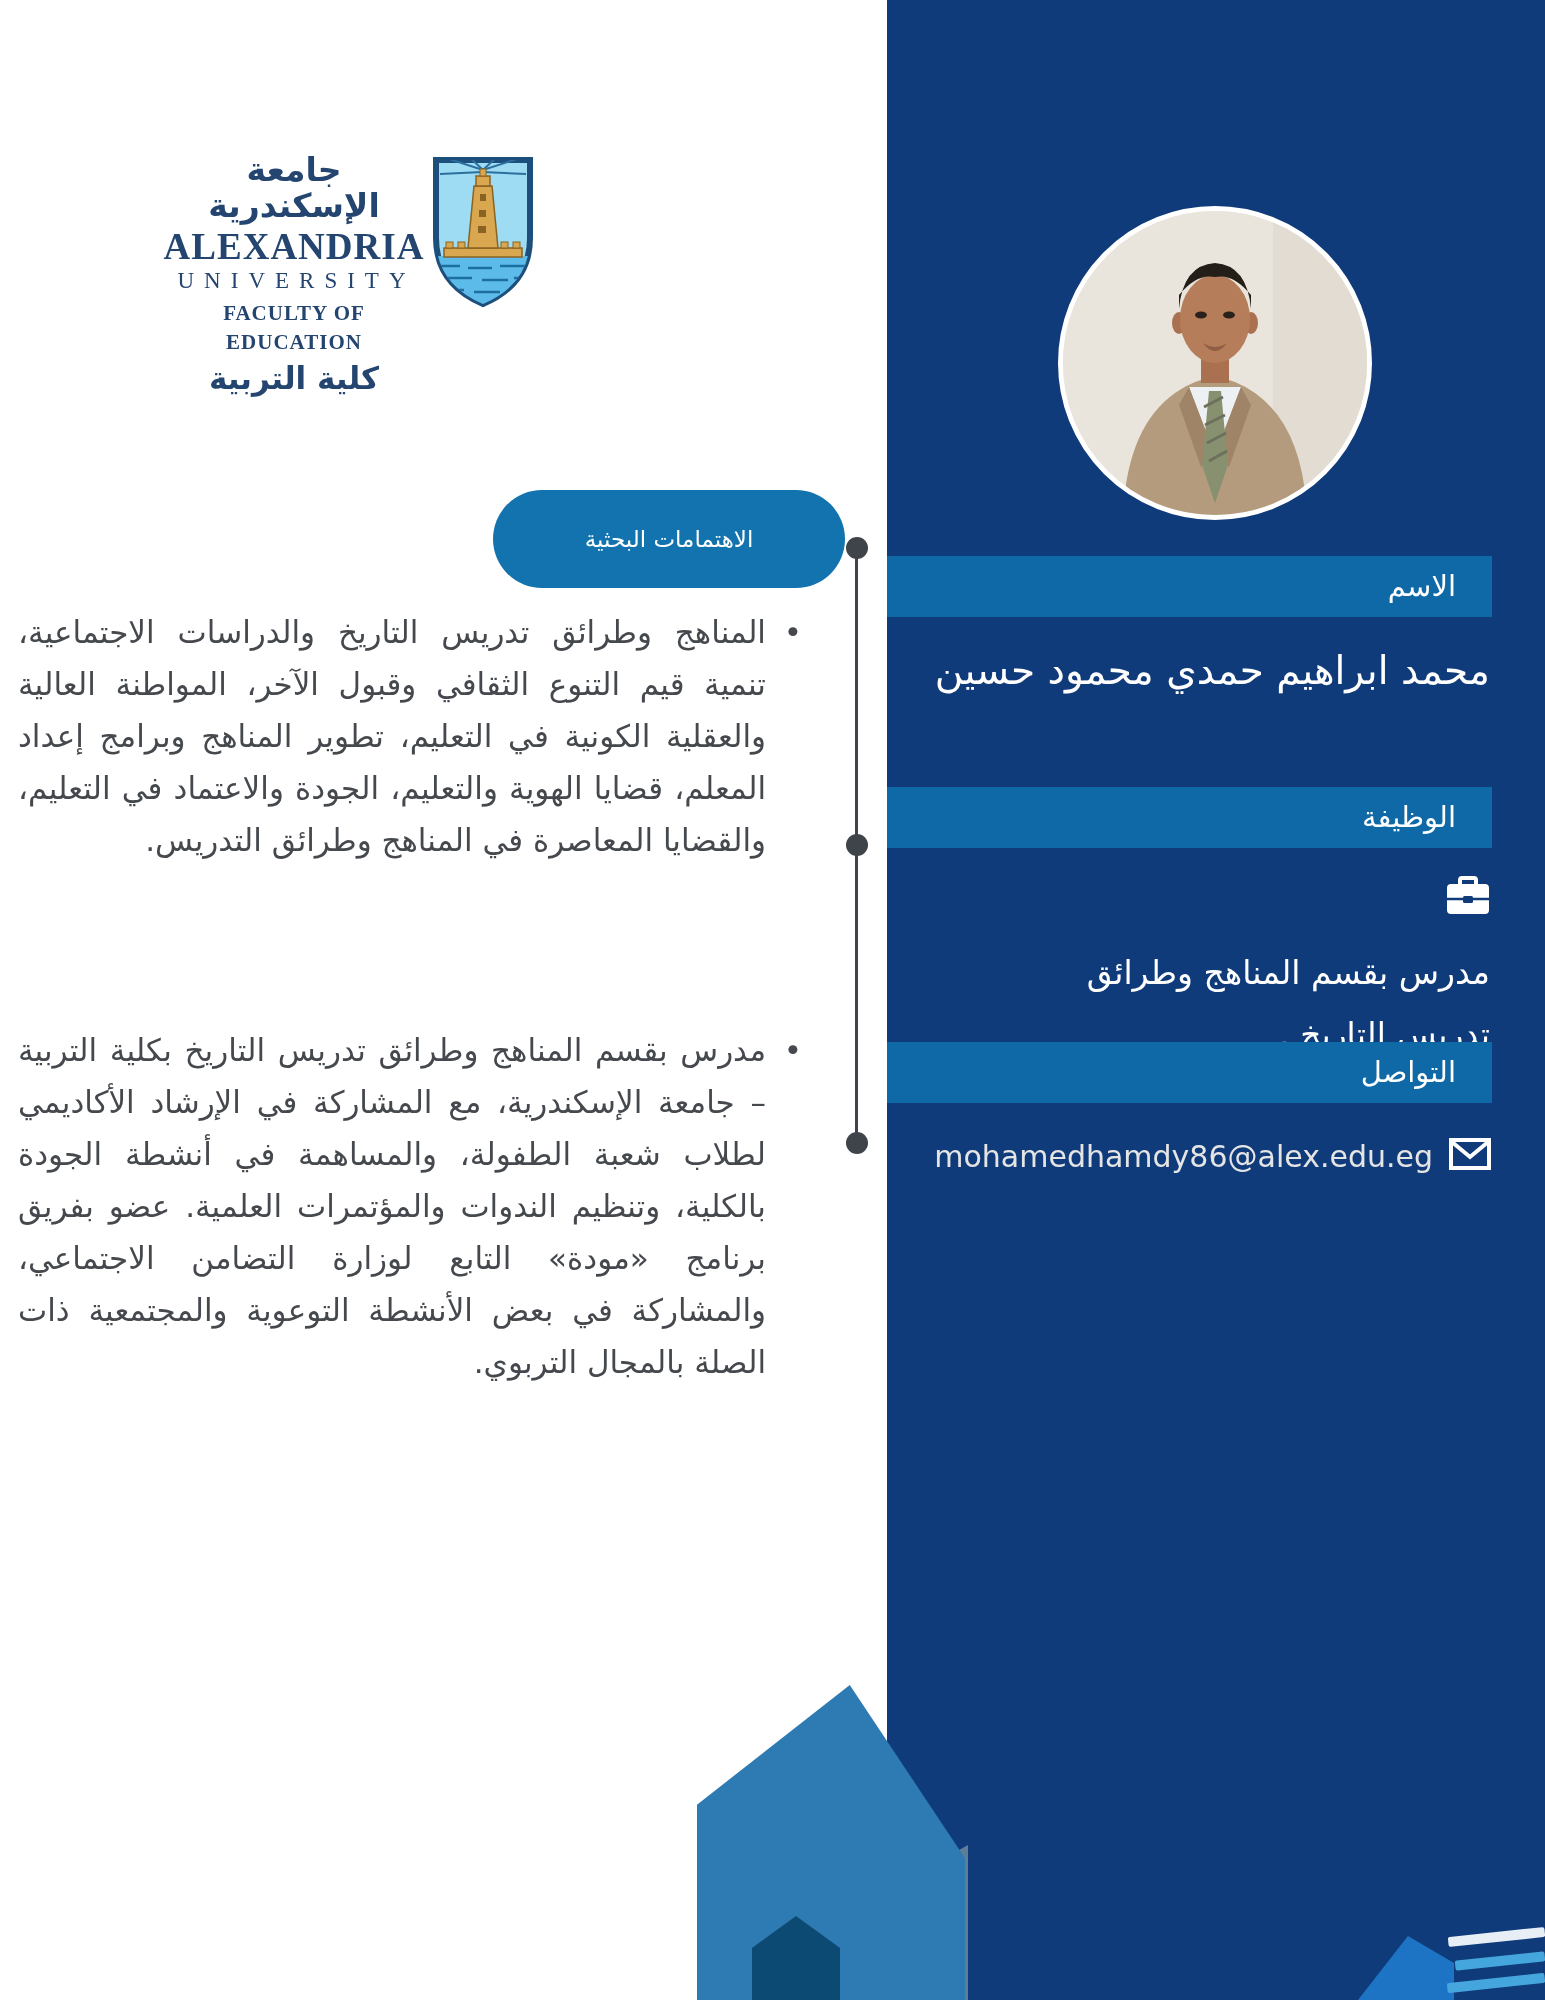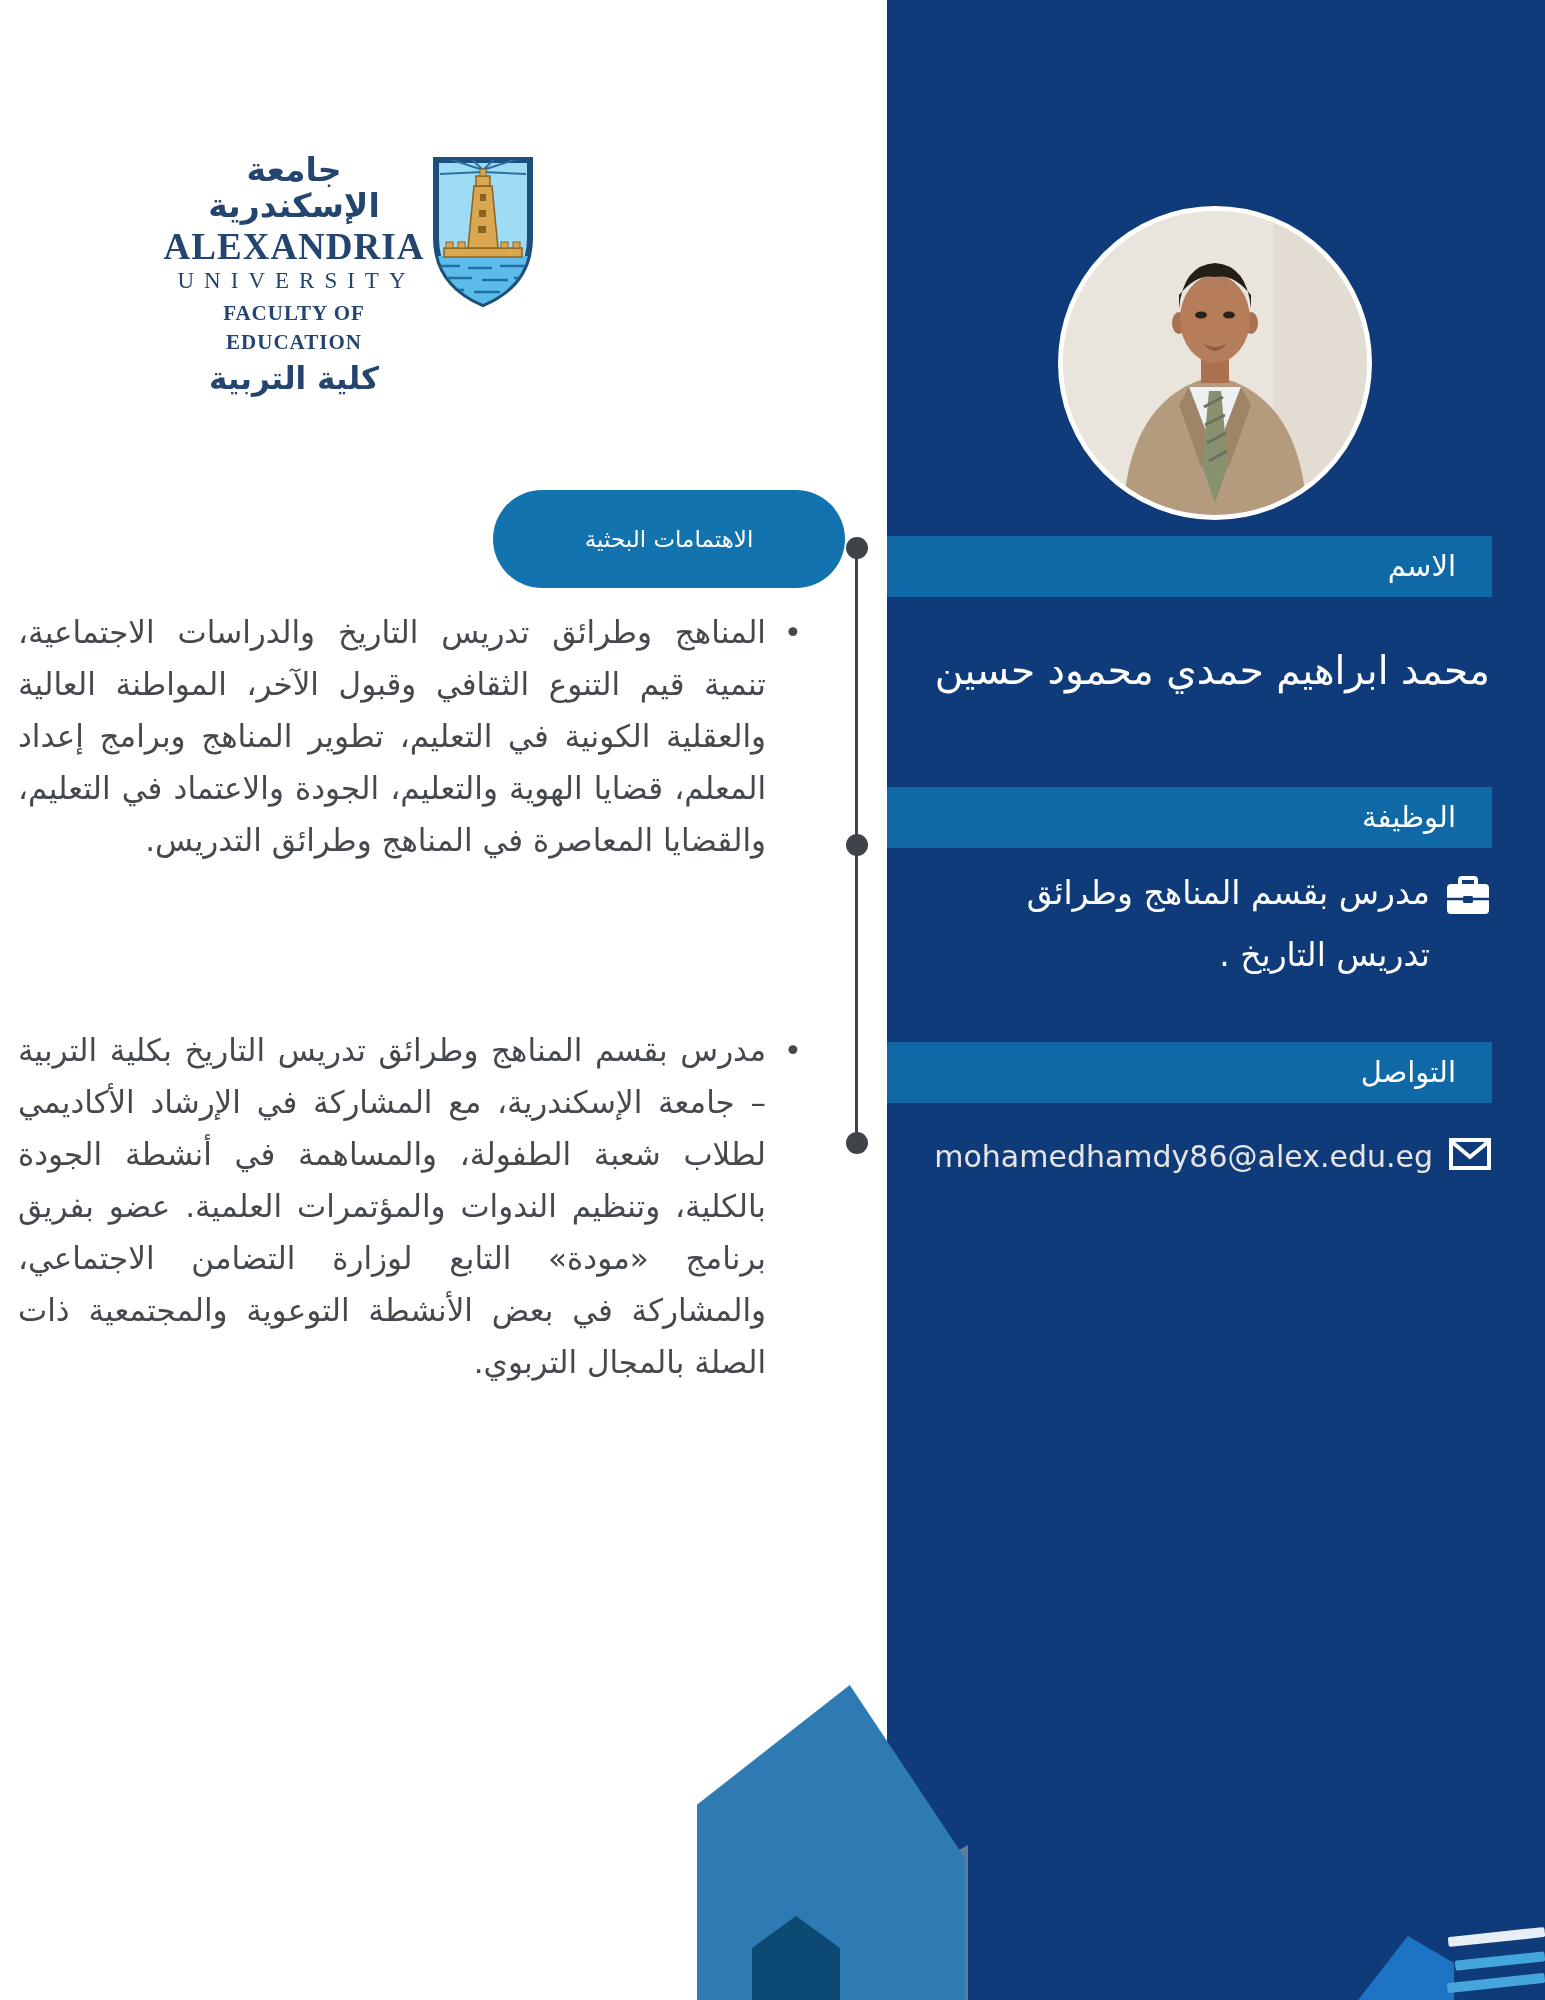--- a/index.html
+++ b/index.html
@@ -39,21 +39,21 @@
   .tline{position:absolute;left:855px;top:548px;width:3px;height:595px;background:var(--line);}
   .tdot{position:absolute;width:22px;height:22px;border-radius:50%;background:var(--line);left:846px;}
 
   
   .panel{position:absolute;left:887px;top:0;width:658px;height:2000px;background:var(--panel);}
   .photo{position:absolute;left:171px;top:206px;width:304px;height:304px;border:5px solid #fff;
          border-radius:50%;overflow:hidden;background:#eae5dc;}
   .banner{position:absolute;left:0;width:605px;height:61px;background:var(--banner);
           color:#fff;font-size:29px;line-height:61px;text-align:right;padding-right:36px;box-sizing:border-box;}
   .name-value{position:absolute;right:55px;top:648px;color:#fff;font-size:39px;}
-  .job-row{position:absolute;right:55px;top:862px;display:flex;gap:16px;align-items:flex-start;color:#fff;}
+  .job-row{position:absolute;right:55px;top:862px;display:flex;gap:22px;align-items:flex-start;color:#fff;flex-direction:column;}
   .job-text{width:438px;font-size:33px;line-height:62px;text-align:right;}
   .brief{flex:none;margin-top:14px;}
   .contact-row{position:absolute;right:54px;top:1138px;display:flex;align-items:center;gap:16px;color:#e5e5e5;}
   .email{font-size:30px;direction:ltr;unicode-bidi:embed;}
 
   
   .decor{position:absolute;}
   .dA{left:697px;top:1685px;width:268px;height:315px;background:var(--decor-mid);
       clip-path:polygon(57% 0,100% 55%,100% 100%,0 100%,0 38%);}
   .dB{left:852px;top:1845px;width:116px;height:155px;background:var(--decor-gray);
@@ -171,21 +171,21 @@
         <ellipse cx="152" cy="108" rx="35" ry="44" fill="#b57d5a"></ellipse>
         <path d="M116,98 Q120,54 152,52 Q184,54 188,98 L188,84 Q170,62 152,66 Q134,62 116,84 Z" fill="#241e19"></path>
         <g fill="#2a211c">
           <ellipse cx="138" cy="104" rx="6" ry="3.5"></ellipse>
             <ellipse cx="166" cy="104" rx="6" ry="3.5"></ellipse>
         </g>
         <path d="M140,132 Q152,140 164,132 Q152,148 140,132 Z" fill="#8f5d43"></path>
       </svg>
     </div>
 
-    <div class="banner" style="top:536px;">
+    <div class="banner" style="top:556px;font-family:Liberation Serif, serif;">
       <span dir="rtl">الاسم</span>
     </div>
     <div class="name-value" dir="rtl">محمد ابراهيم حمدي محمود حسين</div>
 
     <div class="banner" style="top:787px;">
       <span dir="rtl">الوظيفة</span>
     </div>
     <div class="job-row" dir="rtl">
       <span class="brief">
         <svg width="44" height="40" viewBox="0 0 44 40">

